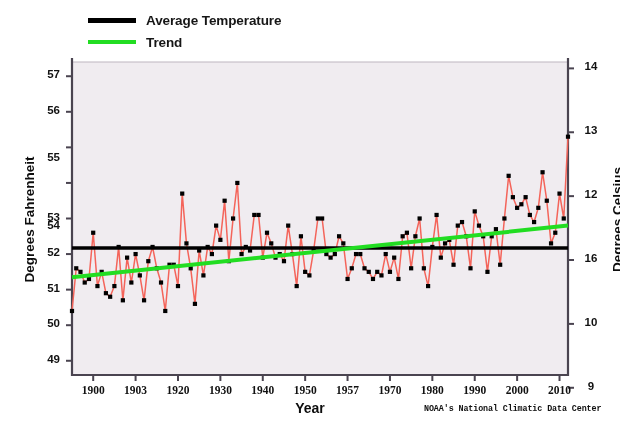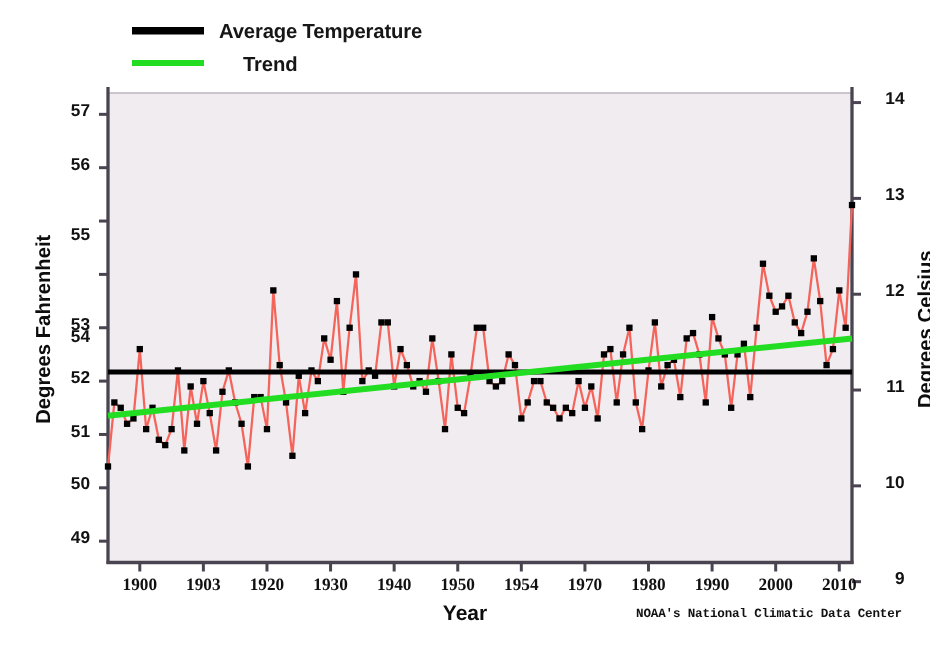--- a/index.html
+++ b/index.html
@@ -29,21 +29,21 @@
     height: 46px;
   }
   .legend-row {
     position: absolute;
     left: 0;
     height: 20px;
     display: flex;
     align-items: center;
   }
   .legend-row.r0 { top: 2px; }
-  .legend-row.r1 { top: 24px; gap: 16px; }
+  .legend-row.r1 { top: 24px; }
   .legend-swatch {
     width: 48px;
     height: 5px;
     margin-right: 10px;
     display: inline-block;
   }
   .legend-swatch.thin { height: 4px; }
   .legend-label {
     font-size: 13.5px;
     font-weight: bold;
@@ -93,21 +93,21 @@
   }
   .tick-label {
     position: absolute;
     font-size: 11.5px;
     font-weight: bold;
     color: #111111;
     font-family: "Liberation Sans", sans-serif;
     white-space: nowrap;
   }
   .tick-label.ytick-l { text-align: right; width: 24px; }
-  .tick-label.ytick-r { text-align: right; width: 24px; }
+  .tick-label.ytick-r { text-align: center; width: 24px; }
   .tick-label.xtick { text-align: center; width: 46px; font-family: Liberation Serif, serif; }
   svg { display: block; }
 </style>
 </head>
 <body>
 
 <div id="chart-root">
 
   <div class="legend">
     <div class="legend-row r0">
@@ -302,31 +302,31 @@
       <div class="tick-label ytick-l" style="left: 36px; top: 317.205px;">50</div>
       <div class="tick-label ytick-l" style="left: 36px; top: 281.636px;">51</div>
       <div class="tick-label ytick-l" style="left: 36px; top: 246.068px;">52</div>
       <div class="tick-label ytick-l" style="left: 36px; top: 210.5px;">53</div>
       <div class="tick-label ytick-l" style="left: 36px; top: 174.932px; margin-top: 44px;">54</div>
       <div class="tick-label ytick-l" style="left: 36px; top: 139.364px; margin-top: 12px;">55</div>
       <div class="tick-label ytick-l" style="left: 36px; top: 103.795px;">56</div>
       <div class="tick-label ytick-l" style="left: 36px; top: 68.2273px;">57</div>
       <div class="tick-label ytick-r" style="left: 579px; top: 379.776px;">9</div>
       <div class="tick-label ytick-r" style="left: 579px; top: 315.898px;">10</div>
-      <div class="tick-label ytick-r" style="left: 579px; top: 252.02px;">11</div>
+      <div class="tick-label ytick-r" style="left: 579px; top: 252.02px;">16</div>
       <div class="tick-label ytick-r" style="left: 579px; top: 188.143px;">12</div>
       <div class="tick-label ytick-r" style="left: 579px; top: 124.265px;">13</div>
       <div class="tick-label ytick-r" style="left: 579px; top: 60.3878px;">14</div>
       <div class="tick-label xtick" style="left: 70.1966px; top: 384px;">1900</div>
       <div class="tick-label xtick" style="left: 112.59px; top: 384px;">1903</div>
       <div class="tick-label xtick" style="left: 154.983px; top: 384px;">1920</div>
       <div class="tick-label xtick" style="left: 197.376px; top: 384px;">1930</div>
       <div class="tick-label xtick" style="left: 239.769px; top: 384px;">1940</div>
       <div class="tick-label xtick" style="left: 282.162px; top: 384px;">1950</div>
-      <div class="tick-label xtick" style="left: 324.556px; top: 384px;">1954</div>
+      <div class="tick-label xtick" style="left: 324.556px; top: 384px;">1957</div>
       <div class="tick-label xtick" style="left: 366.949px; top: 384px;">1970</div>
       <div class="tick-label xtick" style="left: 409.342px; top: 384px;">1980</div>
       <div class="tick-label xtick" style="left: 451.735px; top: 384px;">1990</div>
       <div class="tick-label xtick" style="left: 494.128px; top: 384px;">2000</div>
       <div class="tick-label xtick" style="left: 536.521px; top: 384px;">2010</div>
     </div>
 
 </div>
 
 </body></html>

